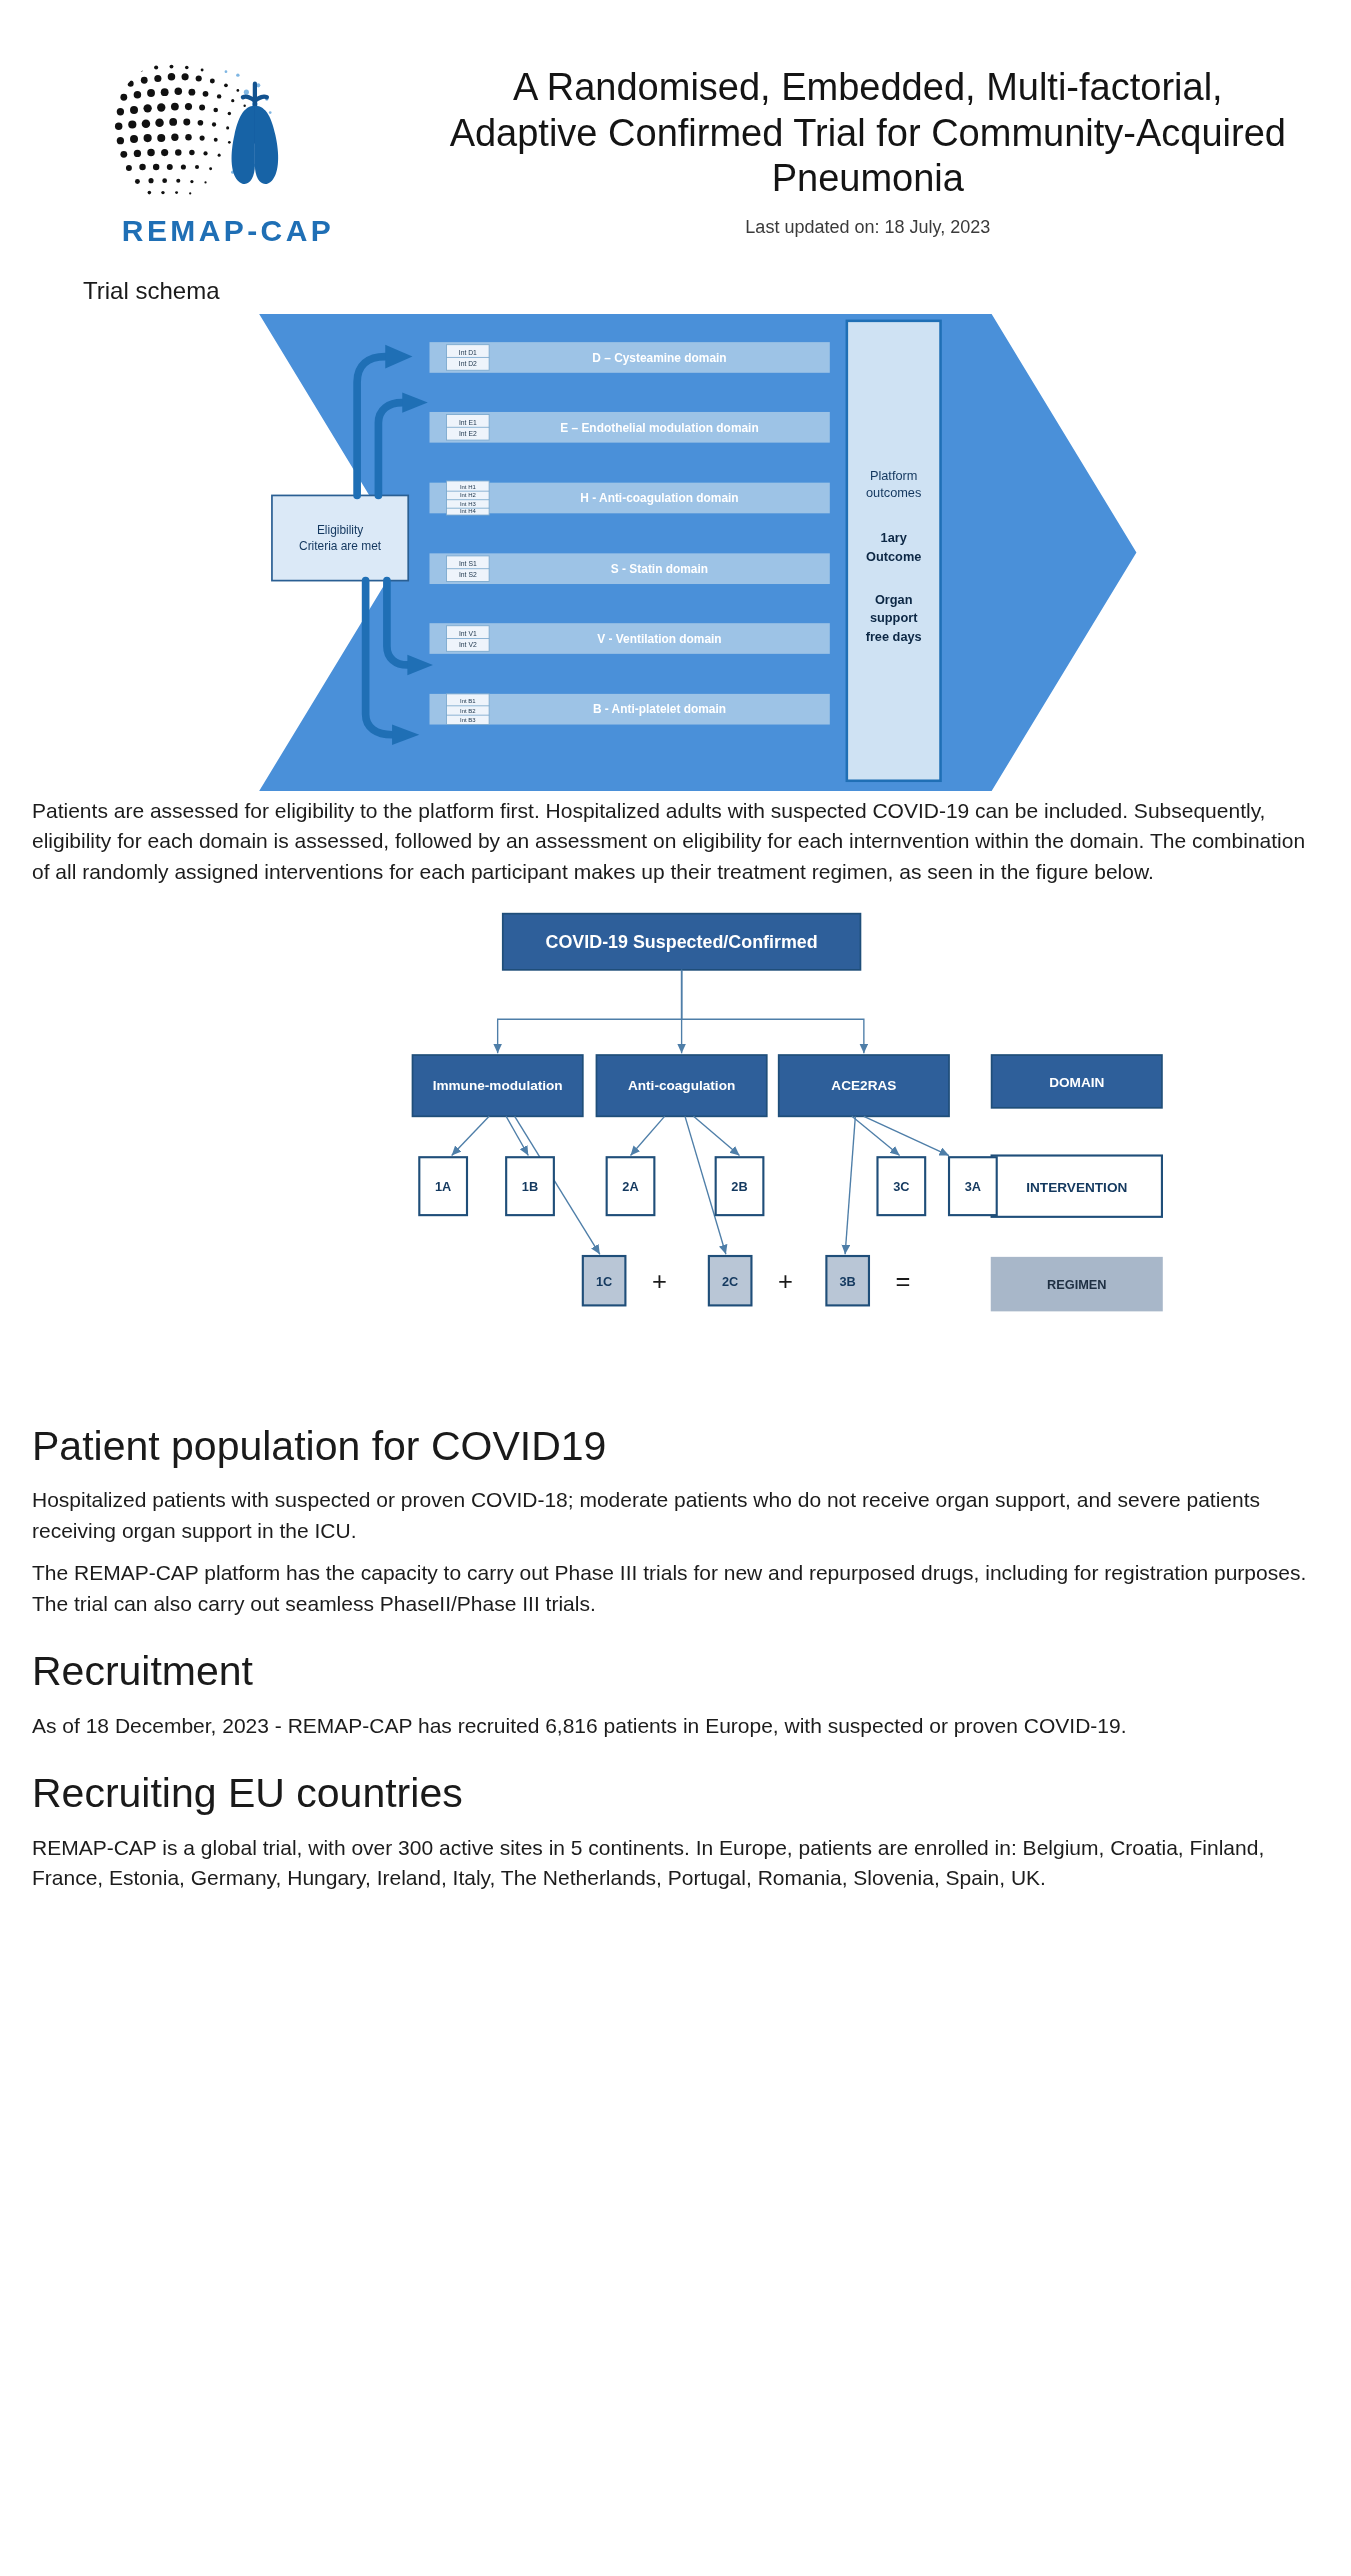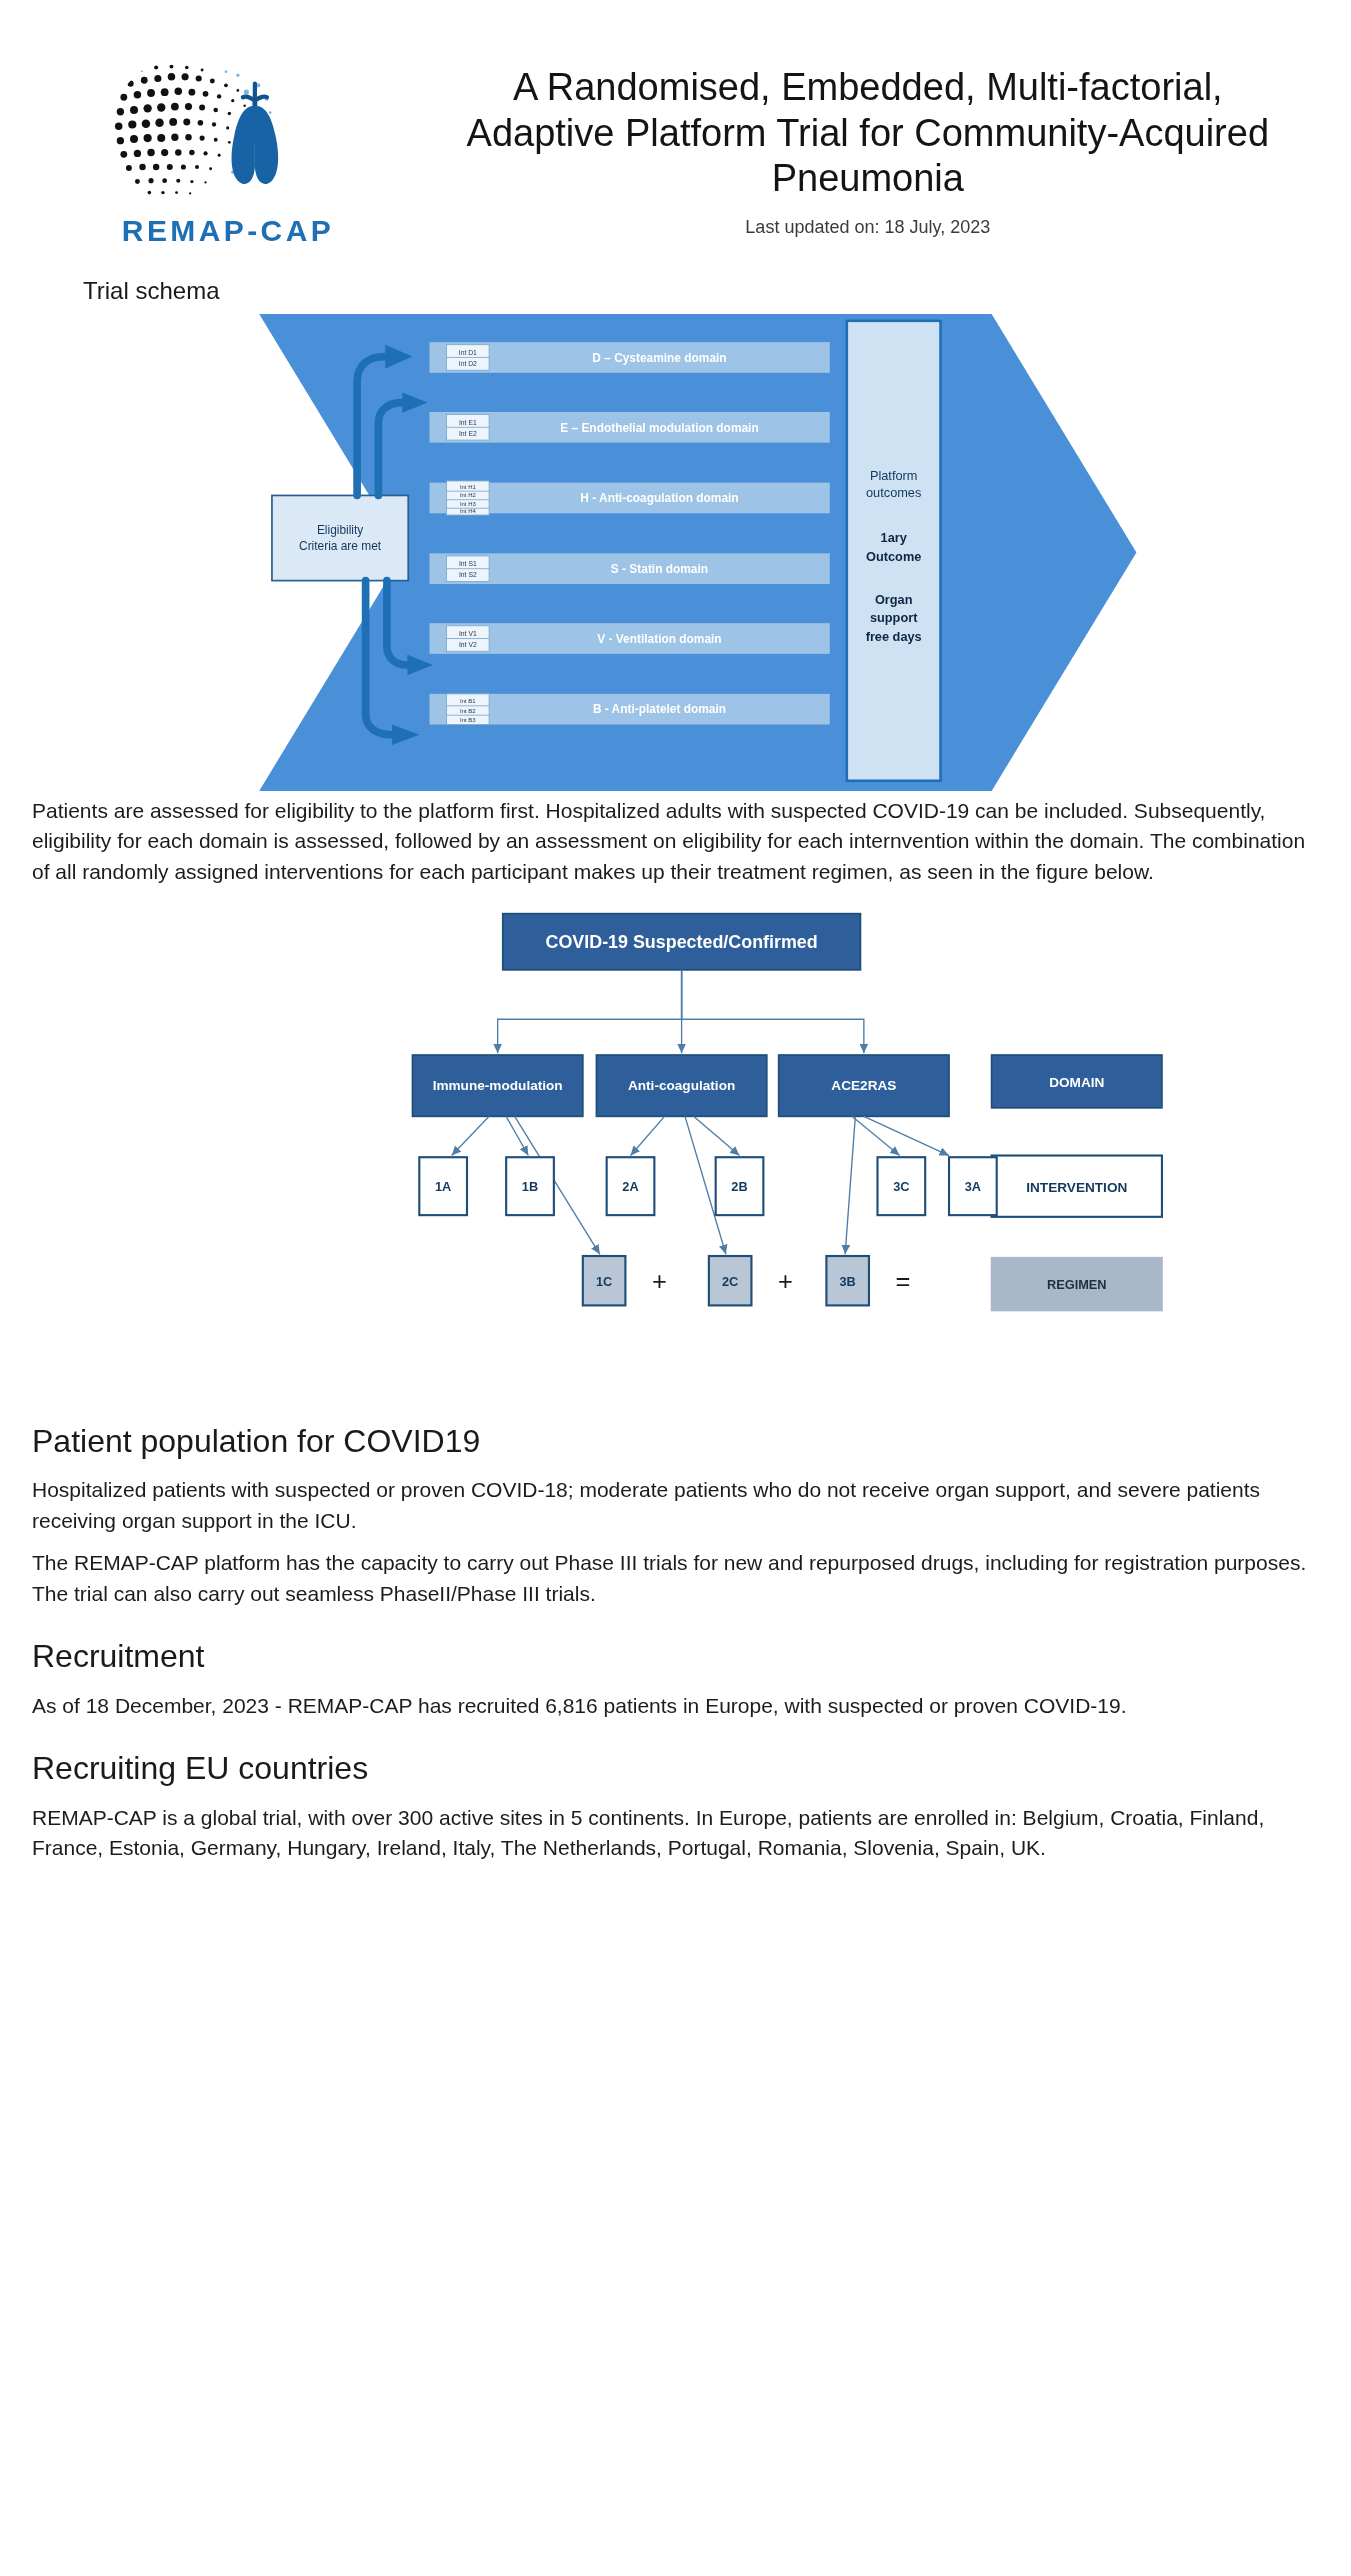--- a/index.html
+++ b/index.html
@@ -63,21 +63,21 @@
   .subtitle {
     margin-top: 15.3px;
     font-size: 18px;
     color: #3b3b3b;
     text-align: center;
   }
 
   
   h2.section-title {
     font-weight: 400;
-    font-size: 32px;
+    font-size: 41px;
     color: #1a1a1a;
     margin: 29px 0 15.3px 0;
   }
   h2.schema-title {
     font-size: 24px;
     margin: 29px 0 8.5px 51px;
   }
   p.body-text {
     font-size: 21px;
     line-height: 1.46;
@@ -260,21 +260,21 @@
             <path d="M196 62 C 210 62, 216 78, 220 96 C 225 118, 225 140, 216 150 C 206 160, 196 150, 196 132 Z" fill="#1763a6"></path>
             <path d="M196 56 C 190 52, 186 50, 182 52" stroke="#12528f" stroke-width="5" fill="none" stroke-linecap="round"></path>
             <path d="M196 56 C 202 52, 206 50, 210 52" stroke="#12528f" stroke-width="5" fill="none" stroke-linecap="round"></path>
           </g>
         </svg>
       </div>
       <div class="logo-wordmark">REMAP-CAP</div>
     </div>
 
     <div class="title-block">
-      <h1 class="main-title">A Randomised, Embedded, Multi-factorial, Adaptive Platform Trial for Community-Acquired Pneumonia</h1>
+      <h1 class="main-title">A Randomised, Embedded, Multi-factorial, Adaptive Confirmed Trial for Community-Acquired Pneumonia</h1>
       <div class="subtitle">Last updated on: 18 July, 2023</div>
     </div>
   </div>
 
   <h2 class="section-title schema-title">Trial schema</h2>
 
   <div class="schema-fig">
     <svg width="1005" height="477" viewBox="0 0 1180 560" xmlns="http://www.w3.org/2000/svg" font-family="Liberation Sans, sans-serif">
 
       <path d="M100 0 L960 0 L1130 280 L960 560 L100 560 L270 280 Z" fill="#4a90d9"></path>

